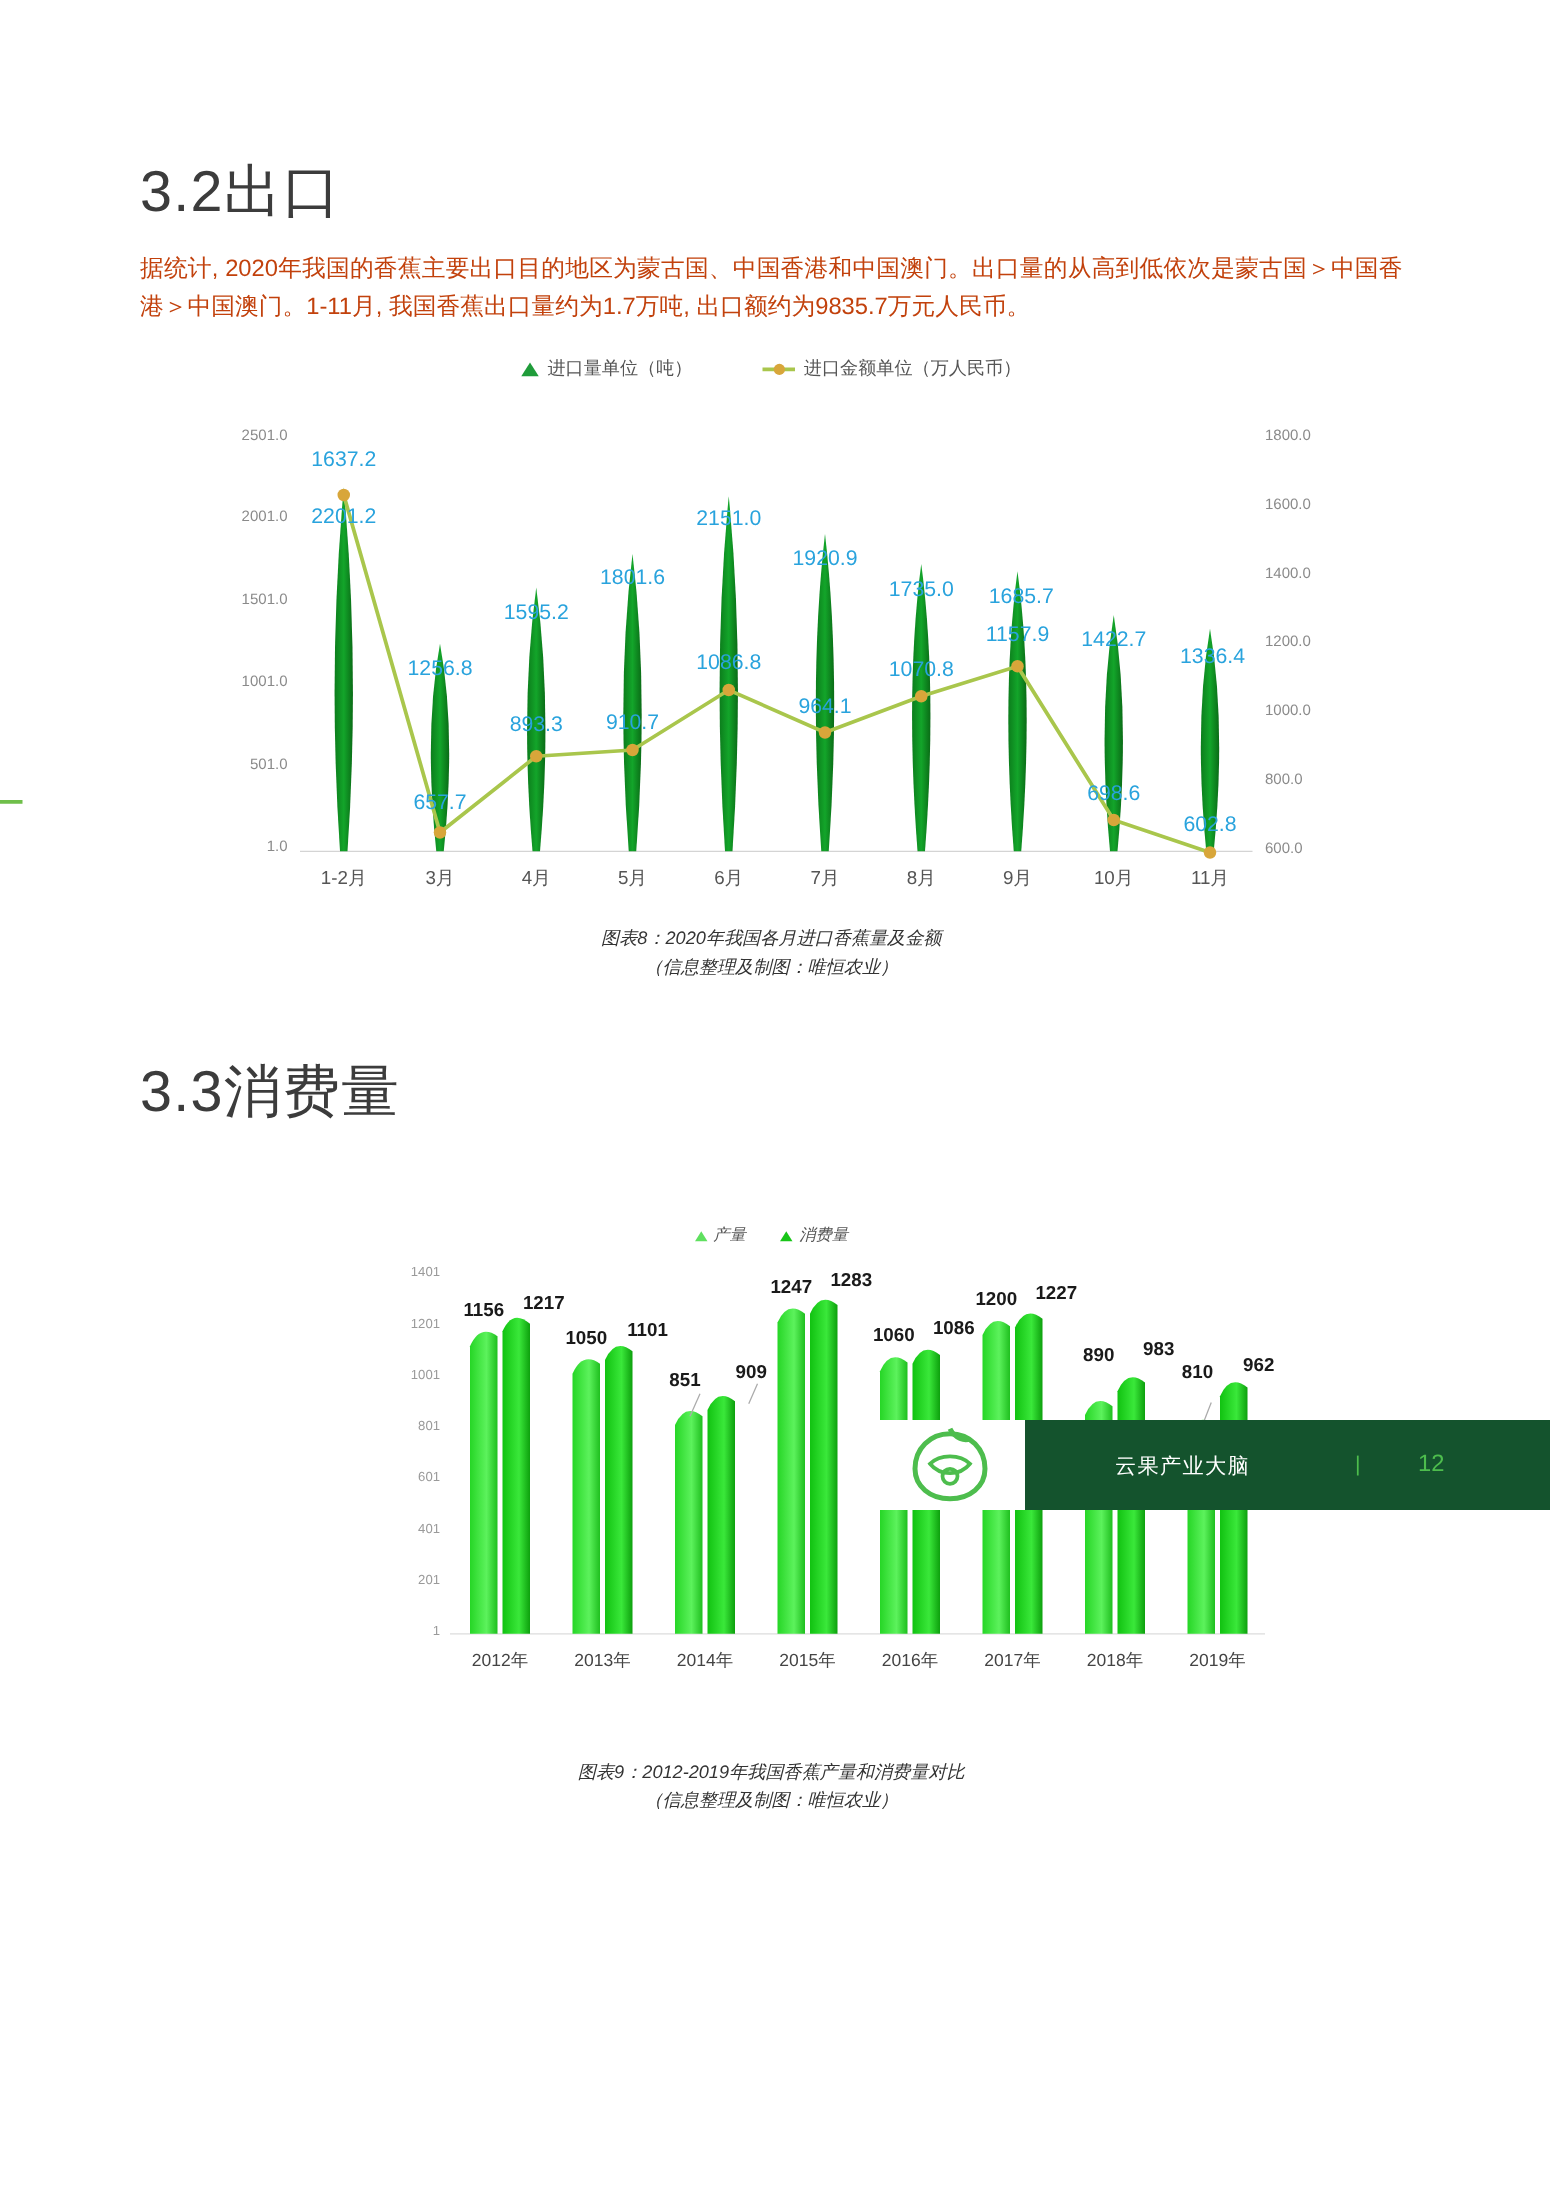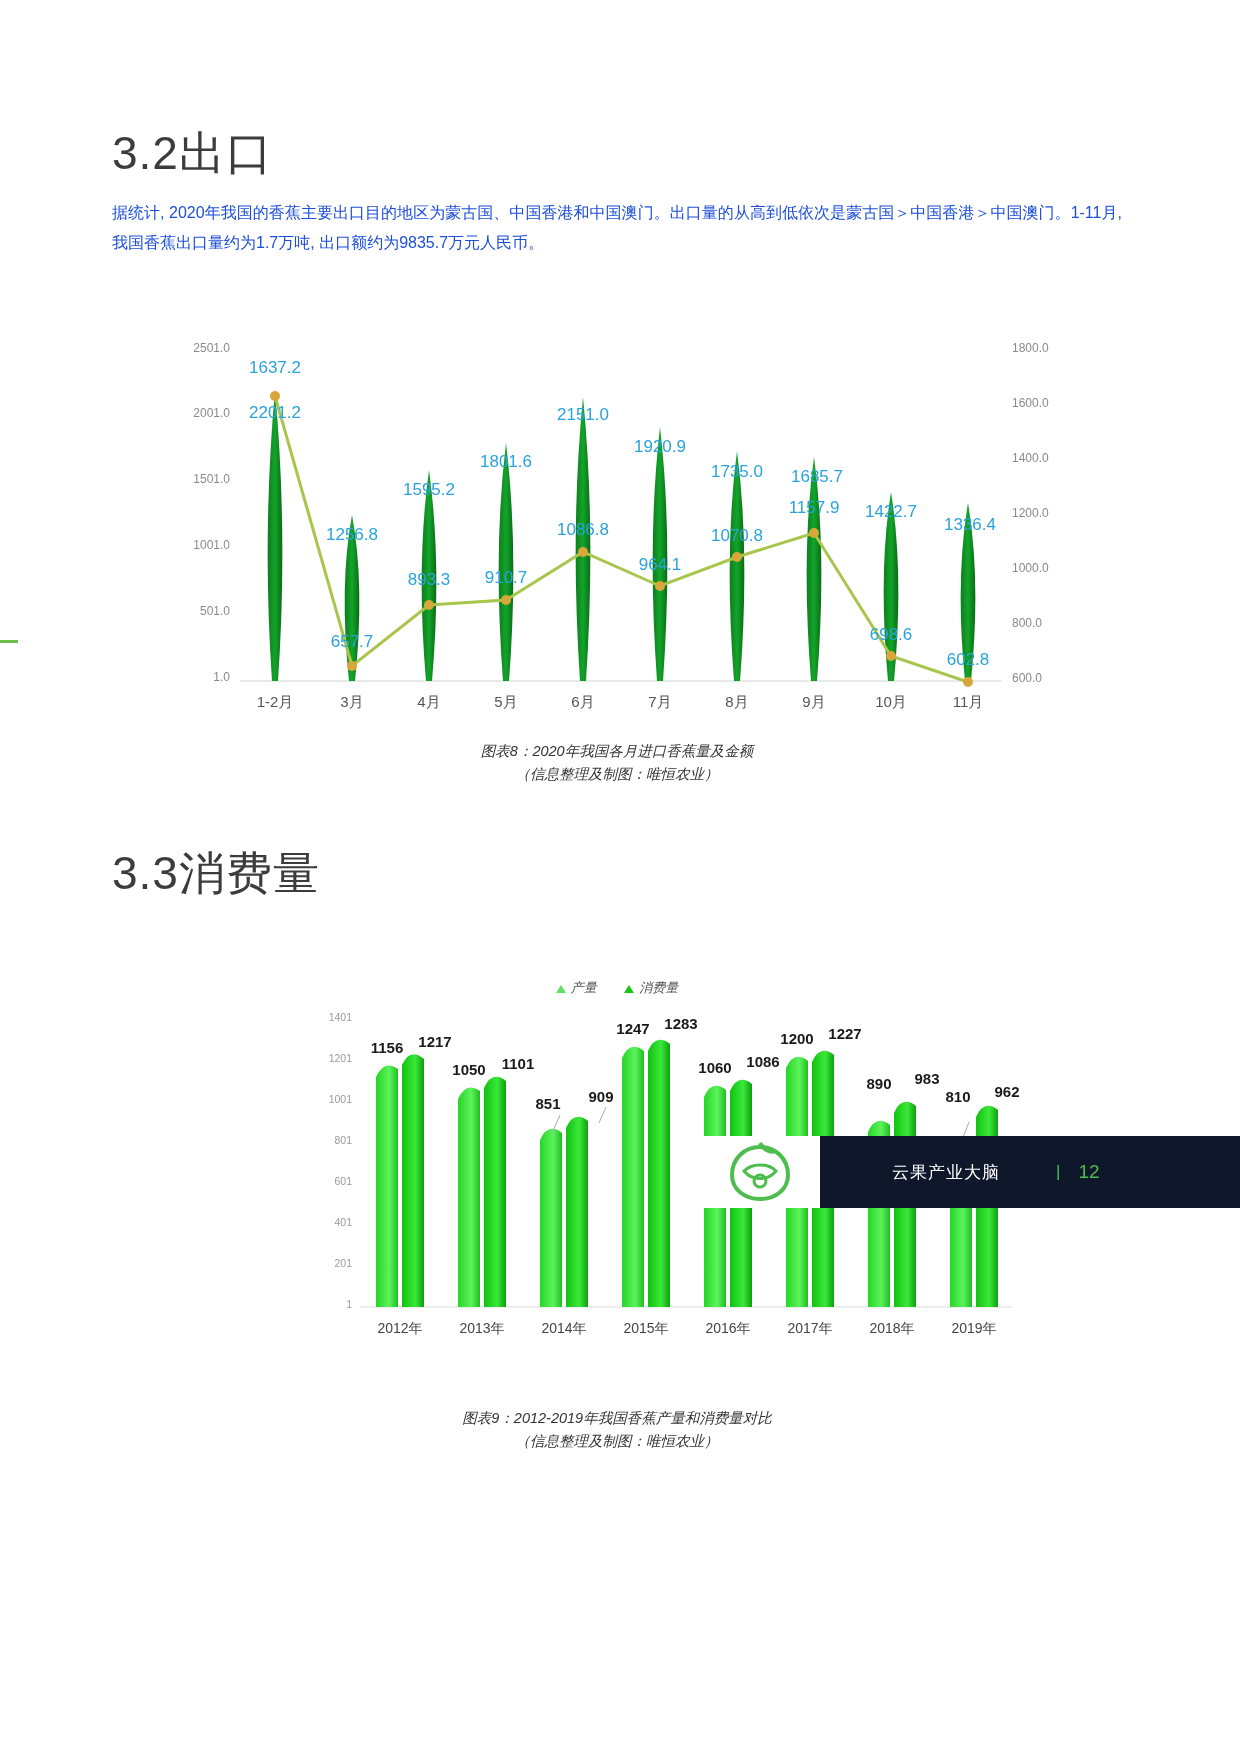--- a/index.html
+++ b/index.html
@@ -21,23 +21,23 @@
     color:#3c3c3c;
     letter-spacing:1px;
   }
   #sec-export-title { left:112px; top:92px; }
   #sec-consume-title { left:112px; top:812px; }
 
   .para {
     position:absolute;
     left:112px;
     width:1010px;
-    font-size:16px;
+    font-size:19px;
     line-height:30px;
-    color:#1d4ed8;
+    color:#c2410c;
     text-align:justify;
   }
   #para-export { top:182px; }
   #para-consume { top:900px; }
 
   
   #chart1 { position:absolute; left:112px; top:275px; width:1010px; height:490px; }
   .legend1 { position:absolute; top:10px; left:0; width:100%; text-align:center; font-size:14.5px; color:#555; }
   .legend1 span.item { margin:0 26px; display:inline-block; }
   .lg-tri { display:inline-block; width:0;height:0;border-left:7px solid transparent;border-right:7px solid transparent;border-bottom:11px solid #1f9c3a; vertical-align:middle; margin-right:7px;}
@@ -68,38 +68,46 @@
   .legend2 { position:absolute; top:4px; left:0; width:100%; text-align:center; font-size:13px; color:#555; }
   .legend2 span.item { margin:0 12px; display:inline-block;font-style:italic; }
   .lg-tri2 { display:inline-block; width:0;height:0;border-left:5px solid transparent;border-right:5px solid transparent;border-bottom:8px solid #5fe05f; vertical-align:middle; margin-right:5px;}
   .lg-tri3 { display:inline-block; width:0;height:0;border-left:5px solid transparent;border-right:5px solid transparent;border-bottom:8px solid #18c518; vertical-align:middle; margin-right:5px;}
   .axlabel2 { font-size:10.5px; fill:#9a9a9a; font-family:"Liberation Sans",sans-serif; }
   .xlabel2 { font-size:14px; fill:#444; font-family:"Liberation Sans",sans-serif; }
   .dlabel2 { font-size:15px; fill:#1a1a1a; font-weight:bold; font-family:"Liberation Sans",sans-serif; }
 
   
   #footer { position:absolute; left:0; bottom:0; width:1240px; height:100px; }
-  #footer-bar { position:absolute; right:0; bottom:28px; width:420px; height:72px; background:#0f172a; display:flex; align-items:center; }
+  #footer-bar { position:absolute; right:0; bottom:28px; width:420px; height:72px; background:#14532d; display:flex; align-items:center;gap:28px; }
   #footer-brand { color:#ffffff; font-size:17px; margin-left:72px; letter-spacing:1px; }
   #footer-sep { color:#4dbd4d; margin-left:56px; font-size:17px; }
   #footer-page { color:#4dbd4d; font-size:19px; margin-left:18px; }
   #footer-logo { position:absolute; right:420px; bottom:28px; width:120px; height:72px; background:#ffffff; display:flex;align-items:center;justify-content:center;}
   #left-tick { position:absolute; left:0; top:640px; width:18px; height:3px; background:#6fbf4a; }
 </style>
 </head>
 <body>
 
 <div class="page">
 
   <div id="left-tick"></div>
 
   <h1 class="h1" id="sec-export-title">3.2出口</h1>
   <p class="para" id="para-export">据统计, 2020年我国的香蕉主要出口目的地区为蒙古国、中国香港和中国澳门。出口量的从高到低依次是蒙古国＞中国香港＞中国澳门。1-11月, 我国香蕉出口量约为1.7万吨, 出口额约为9835.7万元人民币。</p>
 
   <div id="chart1">
+    <div class="legend1">
+      <span class="item">
+        <span class="lg-tri"></span><span>进口量单位（吨）</span>
+      </span>
+      <span class="item">
+        <span class="lg-line"></span><span>进口金额单位（万人民币）</span>
+      </span>
+    </div>
 
     <div id="chart1-plot">
       <svg width="1010" height="420" viewBox="0 0 1010 420">
         <defs>
           <linearGradient id="g1" x1="0" y1="0" x2="1" y2="0">
             <stop offset="0%" stop-color="#0c7d1c"></stop>
             <stop offset="50%" stop-color="#13a52a"></stop>
             <stop offset="100%" stop-color="#0a6b16"></stop>
           </linearGradient>
         </defs>

